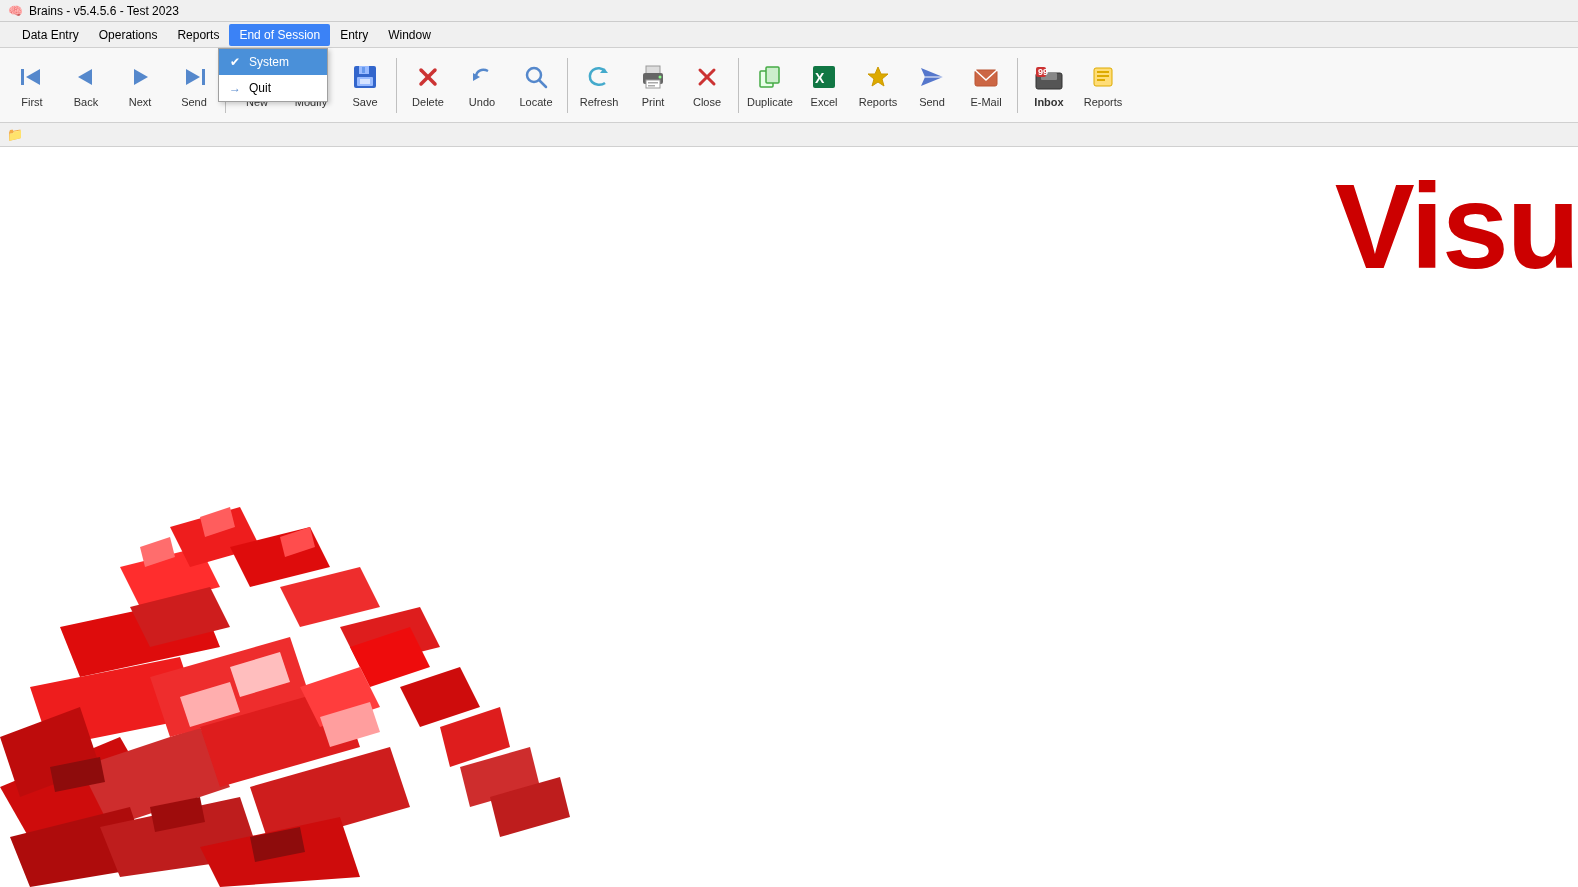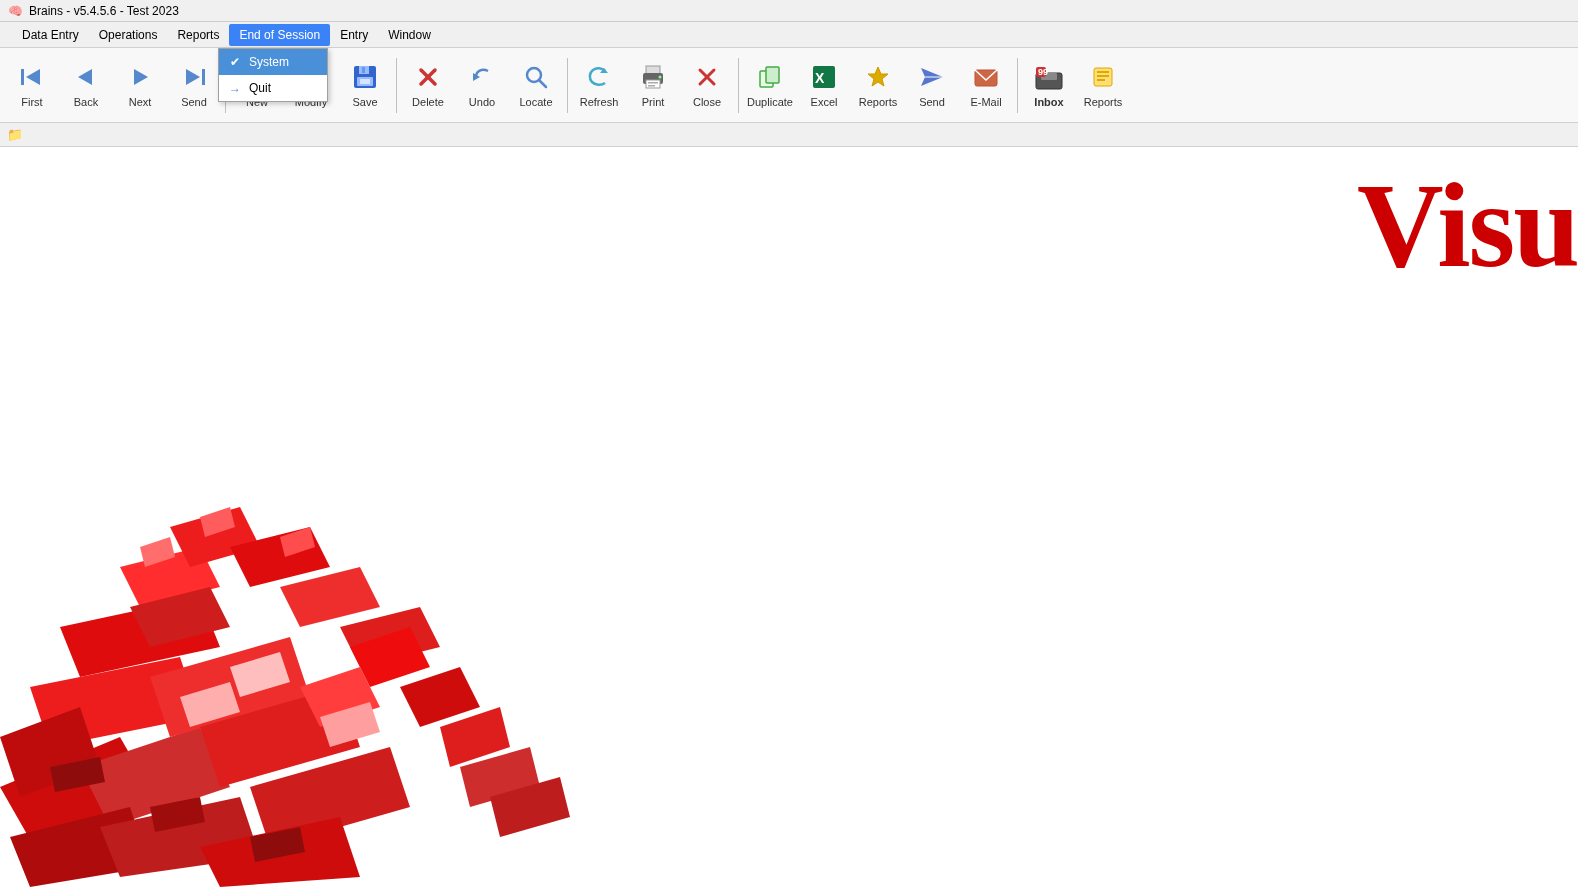--- a/index.html
+++ b/index.html
@@ -164,21 +164,21 @@
     }
 
     
     #visu-text {
       position: absolute;
       top: 10px;
       right: 0;
       font-size: 120px;
       font-weight: bold;
       color: #cc0000;
-      font-family: Liberation Serif, serif;
+      font-family: Liberation Sans, sans-serif;
       letter-spacing: -2px;
     }
 
     
     .icon-first { color: #5588cc; }
     .icon-back { color: #5588cc; }
     .icon-next { color: #5588cc; }
     .icon-last { color: #5588cc; }
 
   </style>

